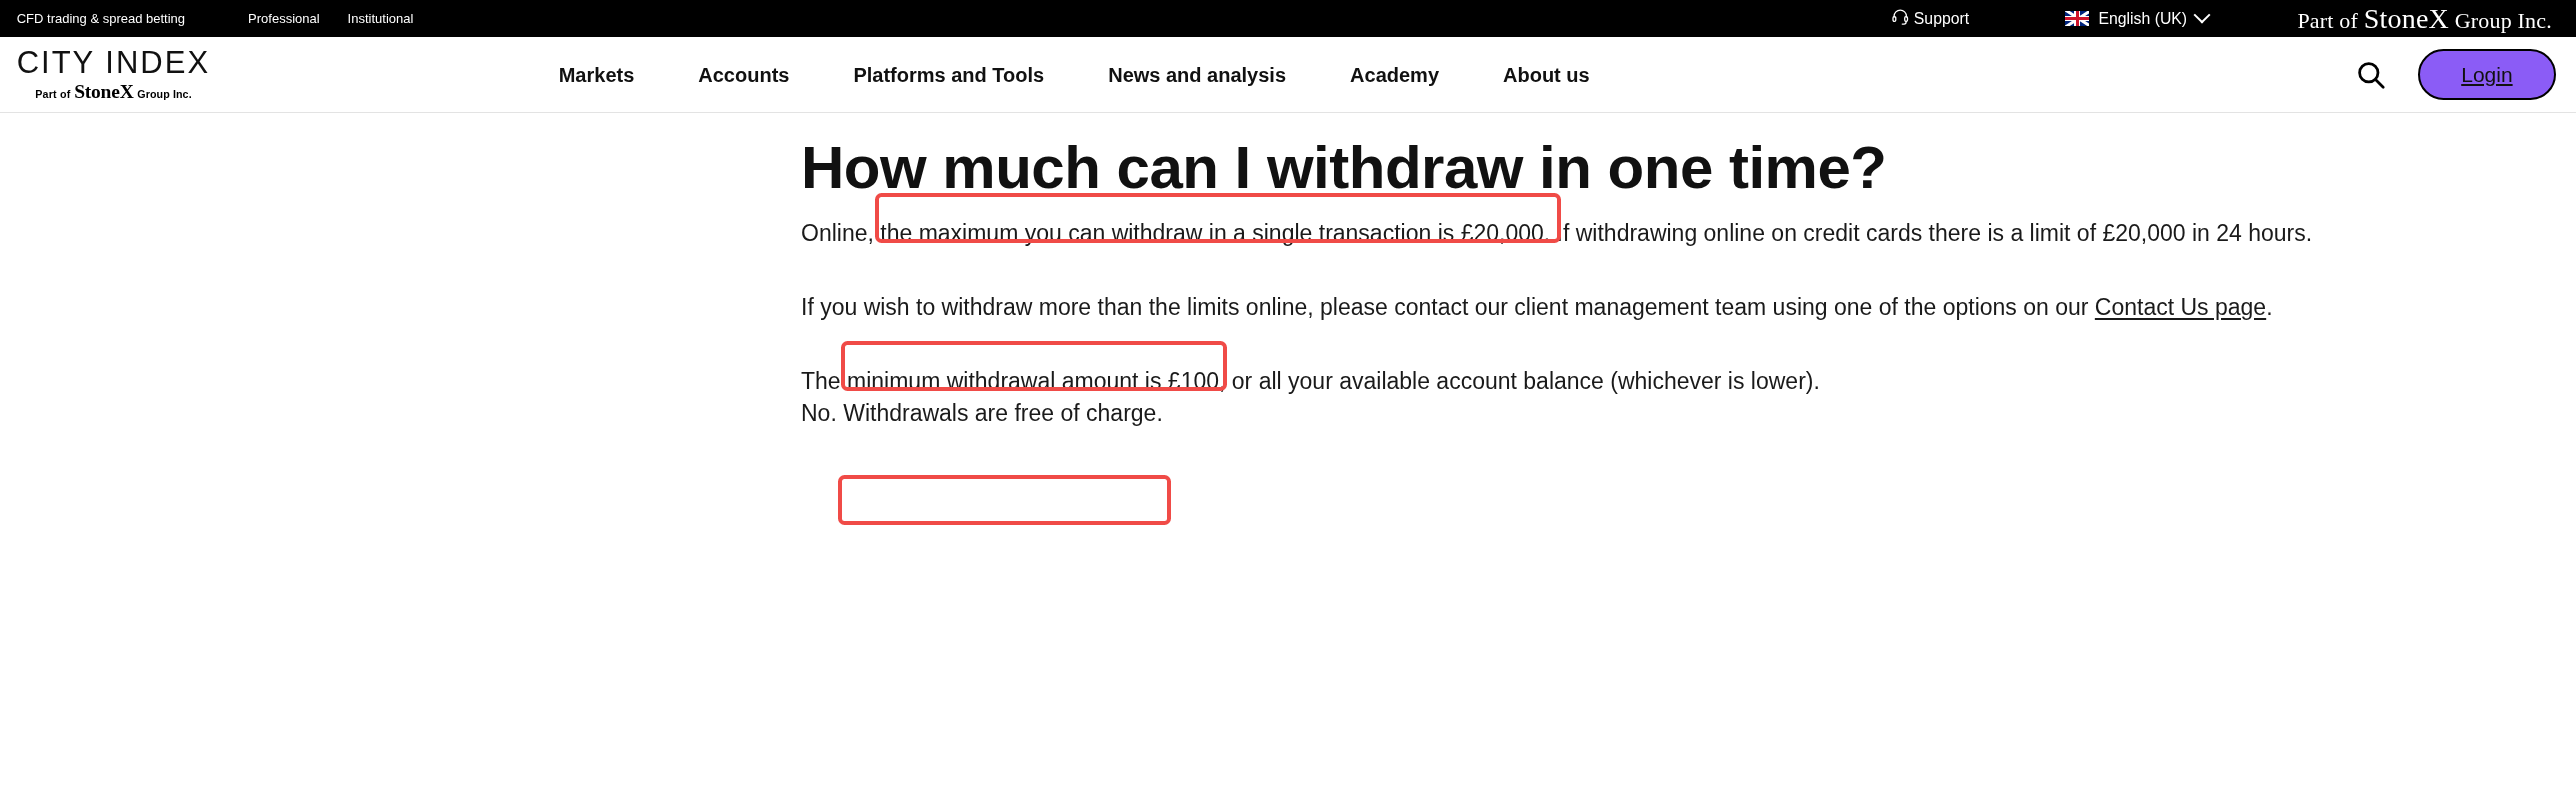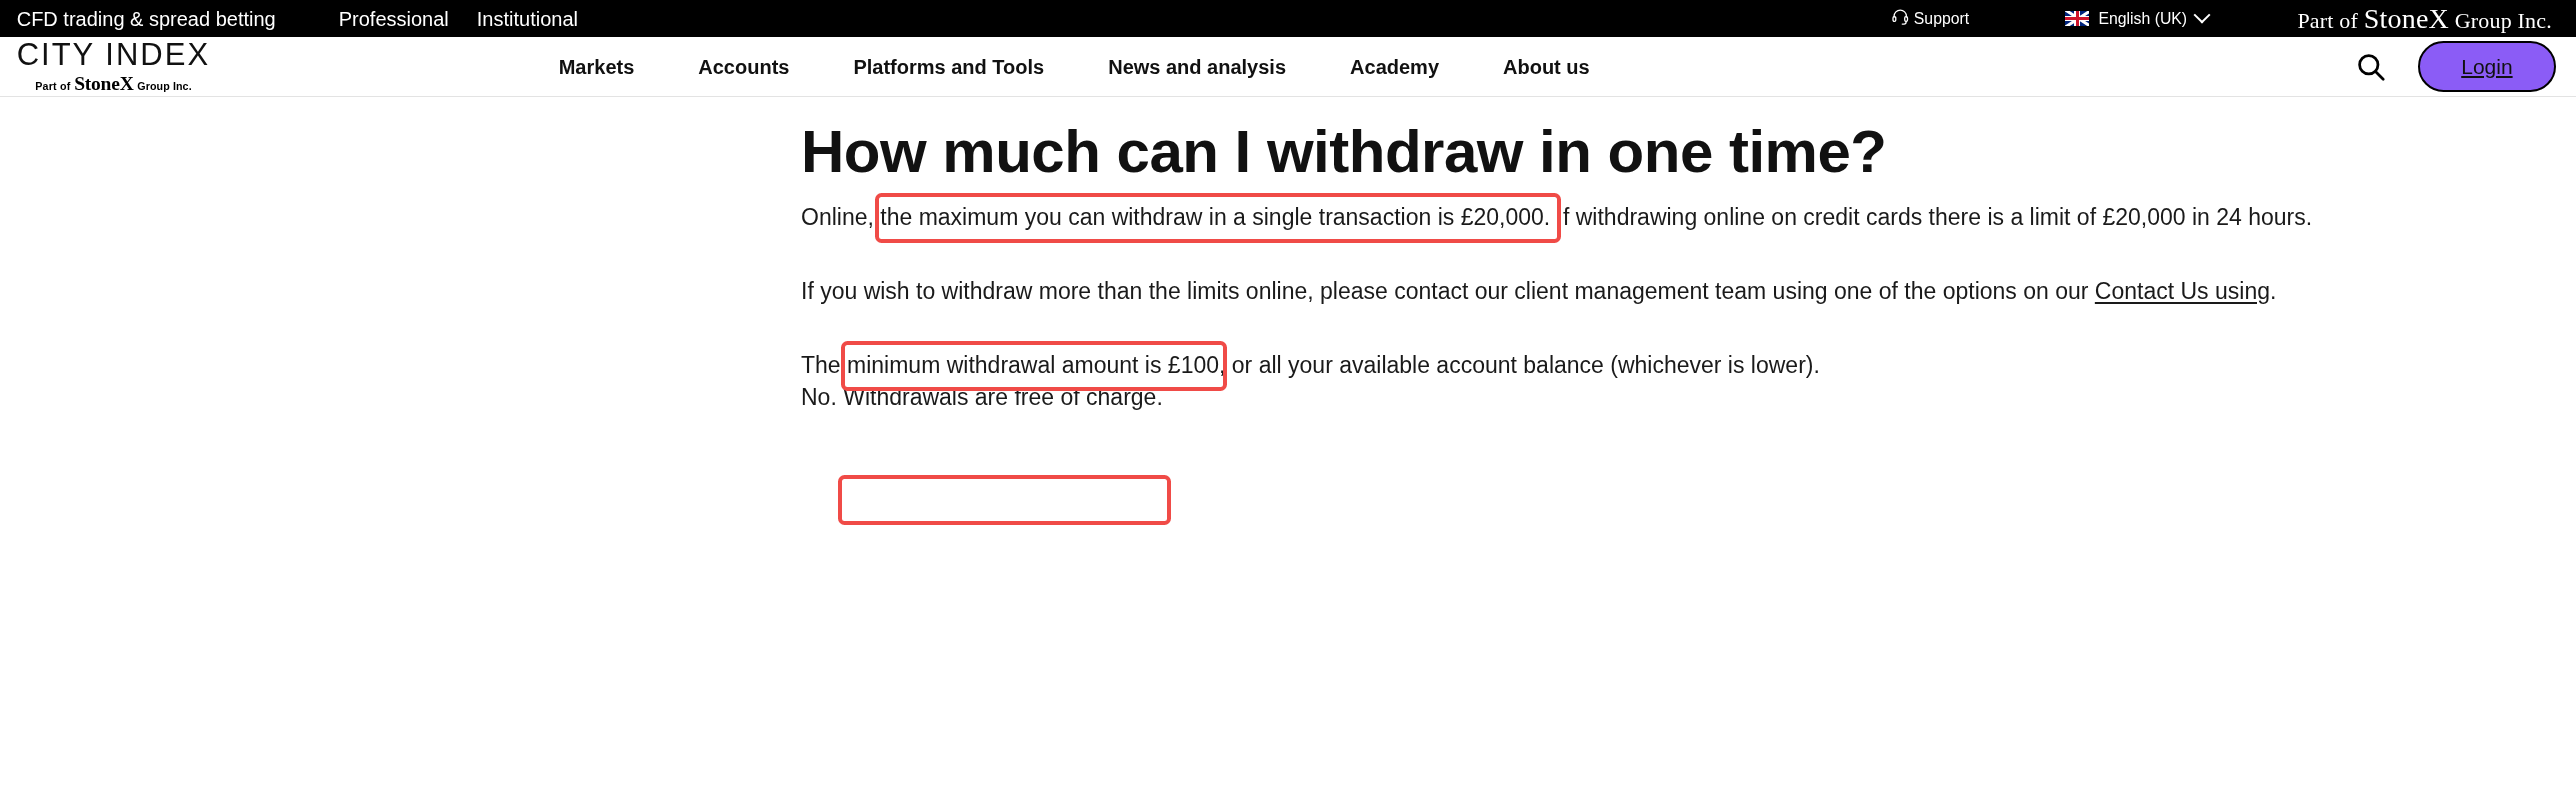--- a/index.html
+++ b/index.html
@@ -16,21 +16,21 @@
     height:37px;
     background:#000000;
     color:#ffffff;
     display:flex;
     align-items:center;
     position:relative;
     padding:0 24px 0 16.7px;
   }
   .topbar-left { display:flex; align-items:center; gap:0; }
   .topbar-link {
-    font-size:20px;
+    font-size:13px;
     line-height:1;
     color:#ffffff;
     white-space:nowrap;
     cursor:pointer;
     padding:0 28px 0 0;
   }
   .topbar-link:first-child { padding-right:63px; }
   .topbar-right {
     margin-left:auto;
     display:flex;
@@ -83,21 +83,21 @@
     font-size:22px;
     white-space:nowrap;
     letter-spacing:0.2px;
   }
   .stonex-tag .big {
     font-size:28px;
   }
 
   
   .header {
-    height:60px;
+    height:76px;
     background:#ffffff;
     display:flex;
     align-items:center;
     padding:0 20.4px 0 16.7px;
     border-bottom:0.9px solid #e3e3e3;
     position:relative;
   }
   .logo-block {
     display:flex; flex-direction:column;
     align-items:flex-start;
@@ -298,21 +298,21 @@
     <button class="btn-login">Login</button>
   </div>
 </div>
 
 <div class="content">
 
   <h2 class="qhead">How much can I withdraw in one time?</h2>
 
   <p class="body"><span>Online, </span><span class="hl" style="box-shadow: none;">the maximum you can withdraw in a single transaction is £20,000.</span><span> If withdrawing online on credit cards there is a limit of £20,000 in 24 hours.</span></p>
 
-  <p class="body spaced"><span>If you wish to withdraw more than the limits online, please contact our client management team using one of the options on our </span><span class="linky">Contact Us using</span><span>.</span></p>
+  <p class="body spaced"><span>If you wish to withdraw more than the limits online, please contact our client management team using one of the options on our </span><span class="linky">Contact Us page</span><span>.</span></p>
 
   <p class="body spaced"><span>The </span><span class="hl" style="box-shadow: none;">minimum withdrawal amount is £100</span><span>, or all your available account balance (whichever is lower).</span></p>
 
 
   <p class="body"><span>No. </span><span class="hl" style="box-shadow: none;">Withdrawals are free of charge.</span></p>
 
 </div>
 
 <div class="redbox" style="position: absolute; left: 875px; top: 193px; width: 686px; height: 50px; border-color: rgb(240, 75, 71);"></div>
 <div class="redbox" style="position: absolute; left: 841px; top: 341px; width: 386px; height: 50px; border-color: rgb(240, 75, 71);"></div>

